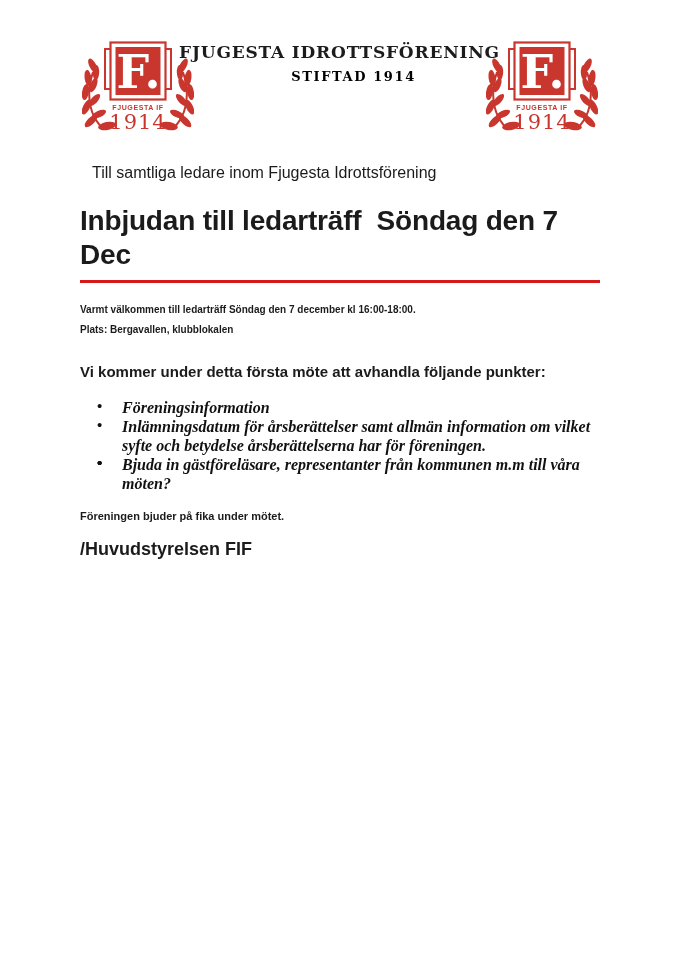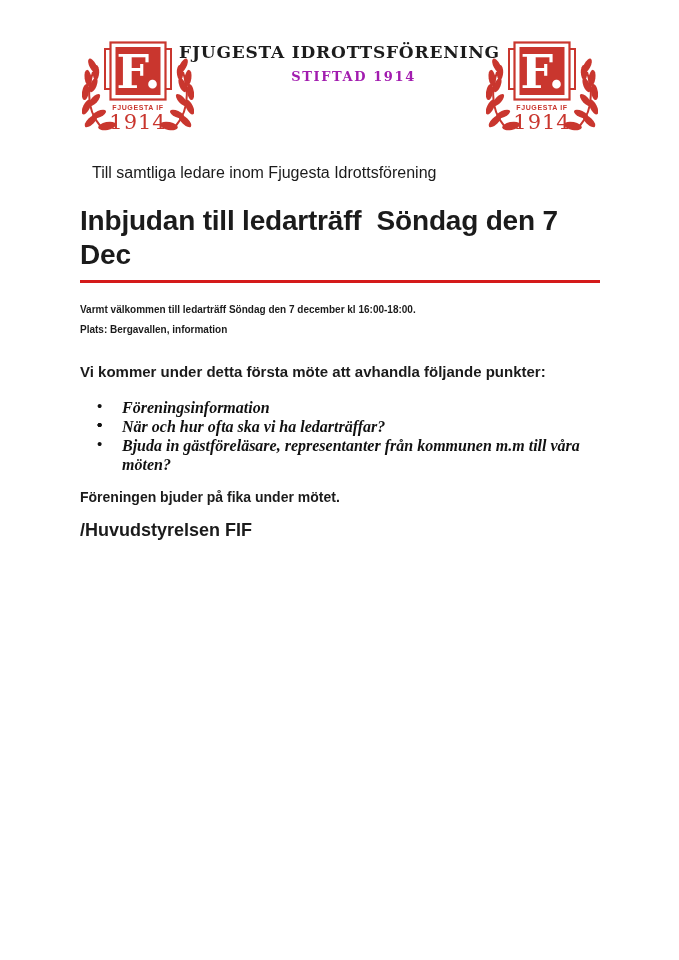--- a/index.html
+++ b/index.html
@@ -27,21 +27,21 @@
     font-size: 17px;
     letter-spacing: 0.8px;
     color: #1c1c1c;
   }
   .founded {
     font-family: "DejaVu Serif", serif;
     font-weight: bold;
     font-size: 13px;
     letter-spacing: 1.6px;
     margin-top: 7px;
-    color: #a21caf;
+    color: #000000;
     padding-left: 28px;
   }
 
   
   .content { margin: 0 79px 0 80px; }
 
   .salutation { margin: 12px; font-size: 16px; line-height: 22px; font-weight: normal; }
 
   h1.title {
     margin: 20px 0 0;
@@ -62,21 +62,21 @@
     font-style: italic; font-weight: bold;
     font-size: 16px; line-height: 19px;
     color: #111;
   }
   ul.agenda li { position: relative; padding-left: 42px; }
   ul.agenda li .dot {
     position: absolute; left: 17px; top: -1px;
     font-style: normal; font-size: 15px;
   }
 
-  .fika { margin: 13px 0 0; font-size: 14px; line-height: 20px; font-weight: bold; }
+  .fika { margin: 13px 0 0; font-size: 11px; line-height: 20px; font-weight: bold; }
   .signature { margin: 13px 0 0; font-size: 18px; line-height: 20px; font-weight: bold; }
 
   .crest-f {
     font-family: "DejaVu Serif", serif;
     font-weight: bold;
   }
   .crest-small {
     font-family: "Liberation Sans", sans-serif;
     font-weight: bold;
     letter-spacing: 0.6px;
@@ -158,39 +158,39 @@
   <main class="content">
 
     <p class="salutation">Till samtliga ledare inom Fjugesta Idrottsförening</p>
 
     <h1 class="title">Inbjudan till ledarträff  Söndag den 7 Dec</h1>
 
     <div class="rule"></div>
 
     <p class="intro">
       <span style="display:block">Varmt välkommen till ledarträff Söndag den 7 december kl 16:00-18:00.</span>
-      <span style="display:block">Plats: Bergavallen, information</span>
+      <span style="display:block">Plats: Bergavallen, klubblokalen</span>
     </p>
 
     <p class="lead">Vi kommer under detta första möte att avhandla följande punkter:</p>
 
     <ul class="agenda">
       <li>
         <span class="dot">•</span>
         <span>Föreningsinformation</span>
       </li>
       <li>
         <span class="dot">•</span>
-      </li>
-      <li>
-        <span class="dot">•</span>
-      </li>
-      <li>
-        <span class="dot">•</span>
-        <span>När och hur ofta ska vi ha ledarträffar?</span>
+        <span>Inlämningsdatum för årsberättelser samt allmän information om vilket syfte och betydelse årsberättelserna har för föreningen.</span>
+      </li>
+      <li>
+        <span class="dot">•</span>
+      </li>
+      <li>
+        <span class="dot">•</span>
       </li>
       <li>
         <span class="dot">•</span>
         <span>Bjuda in gästföreläsare, representanter från kommunen m.m till våra möten?</span>
       </li>
     </ul>
 
     <p class="fika">Föreningen bjuder på fika under mötet.</p>
 
     <p class="signature">/Huvudstyrelsen FIF</p>

